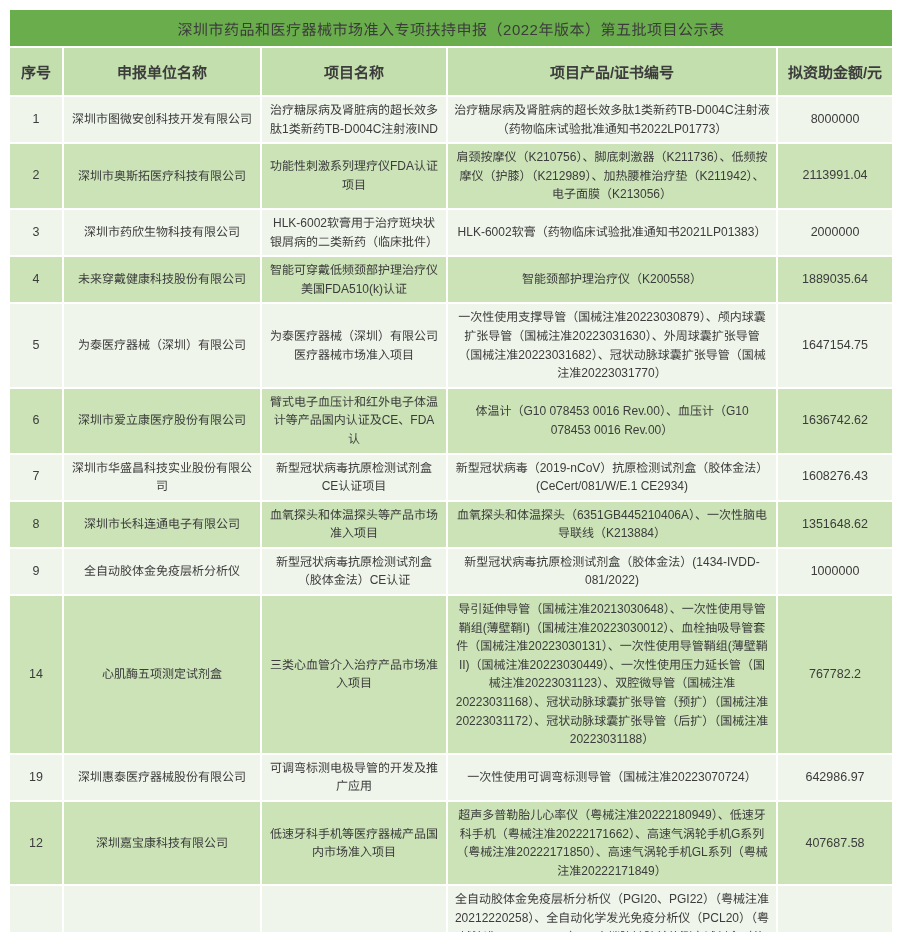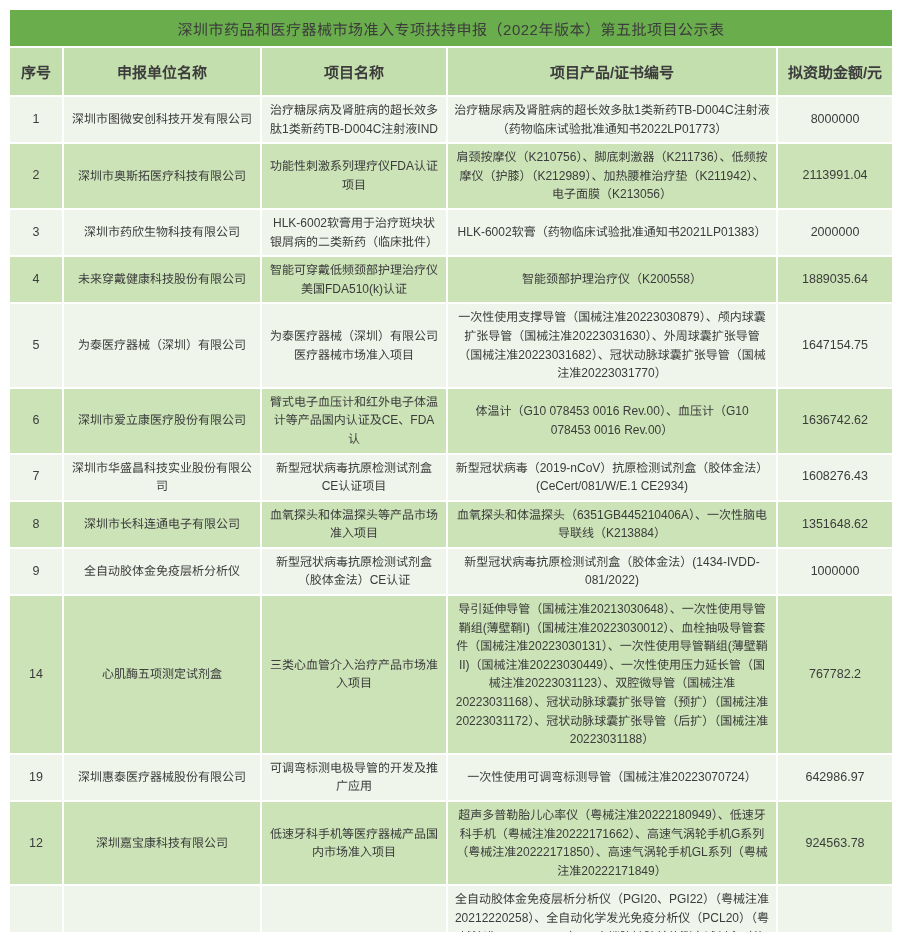--- a/index.html
+++ b/index.html
@@ -159,21 +159,21 @@
           <td class="applicant-cell pad-row">深圳惠泰医疗器械股份有限公司</td>
           <td class="project-cell pad-row">可调弯标测电极导管的开发及推广应用</td>
           <td class="products-cell pad-row">一次性使用可调弯标测导管（国械注准20223070724）</td>
           <td class="amount-cell pad-row">642986.97</td>
         </tr>
         <tr class="row-even">
           <td class="no-cell pad-row">12</td>
           <td class="applicant-cell pad-row">深圳嘉宝康科技有限公司</td>
           <td class="project-cell pad-row">低速牙科手机等医疗器械产品国内市场准入项目</td>
           <td class="products-cell pad-row">超声多普勒胎儿心率仪（粤械注准20222180949）、低速牙科手机（粤械注准20222171662）、高速气涡轮手机G系列（粤械注准20222171850）、高速气涡轮手机GL系列（粤械注准20222171849）</td>
-          <td class="amount-cell pad-row">924563.78</td>
+          <td class="amount-cell pad-row">407687.58</td>
         </tr>
         <tr class="row-odd">
           <td class="no-cell pad-row">13</td>
           <td class="applicant-cell pad-row">深圳市活水床旁诊断仪器有限公司</td>
           <td class="project-cell pad-row">POCT生化免疫诊断平台医疗器械注册认证市场准入项目</td>
           <td class="products-cell pad-row">全自动胶体金免疫层析分析仪（PGI20、PGI22）（粤械注准20212220258）、全自动化学发光免疫分析仪（PCL20）（粤械注准20212221517）、N末端脑钠肽前体测定试剂盒（荧光免疫层析法）（粤械注准20212400042）、降钙素原测定试剂盒（荧光免疫层析法）（粤械注准20212400043）、心肌肌钙蛋白1测定试剂盒（荧光免疫层析法）（粤械注准20212400044）、心肌酶五项测定试剂盒（透射法）（粤械注准20202402195）、肾功能四项测定试剂盒（透射法）（粤械注准20202402196）、电解质七项测定试剂盒（透射法）（粤械注准20212400637）、肝功能酶六项测定试剂盒（透射法）（粤械注准20212400638）、急诊生化八项测定试剂盒（透射法）（粤械注准20212400851）、尿微量白蛋白肌酐测定试剂盒（透射法）（粤械注准20212400852）脂肪酶α淀粉酶测定试剂盒（透射法）（粤械注准20212400853）、肝代谢七项测定试剂盒（透射法）（粤械注准20212400854）、心血管八项测定试剂盒（透射法）（粤械注准20212400855）</td>
           <td class="amount-cell pad-row">589287.32</td>
         </tr>
       </tbody>
   </table>

